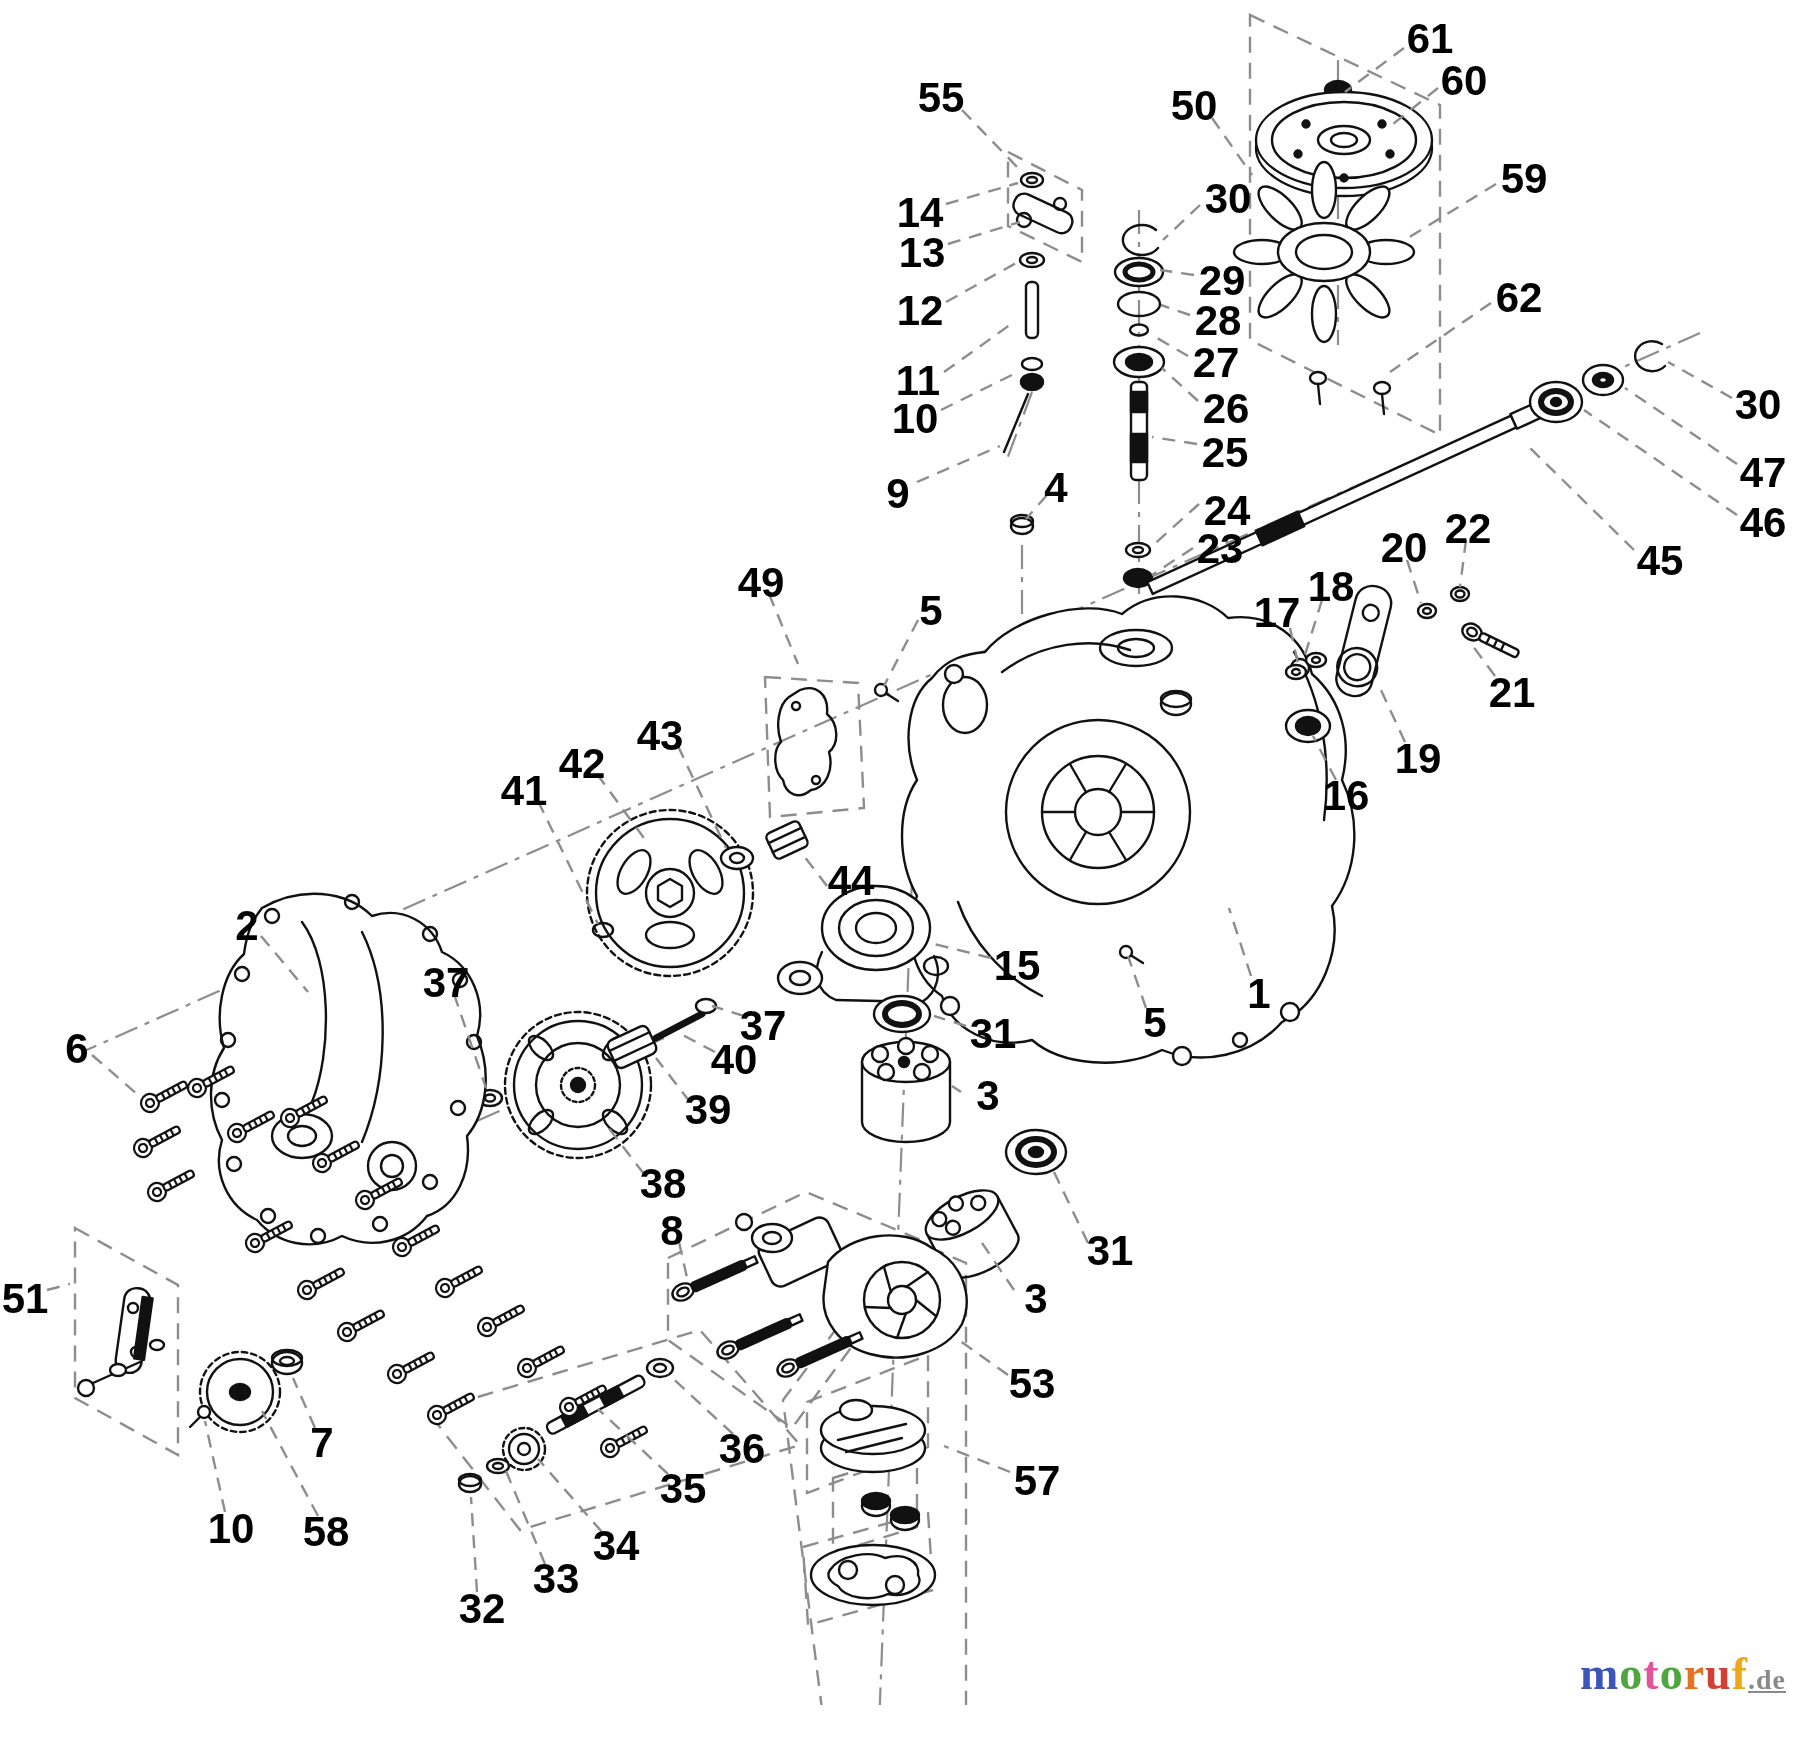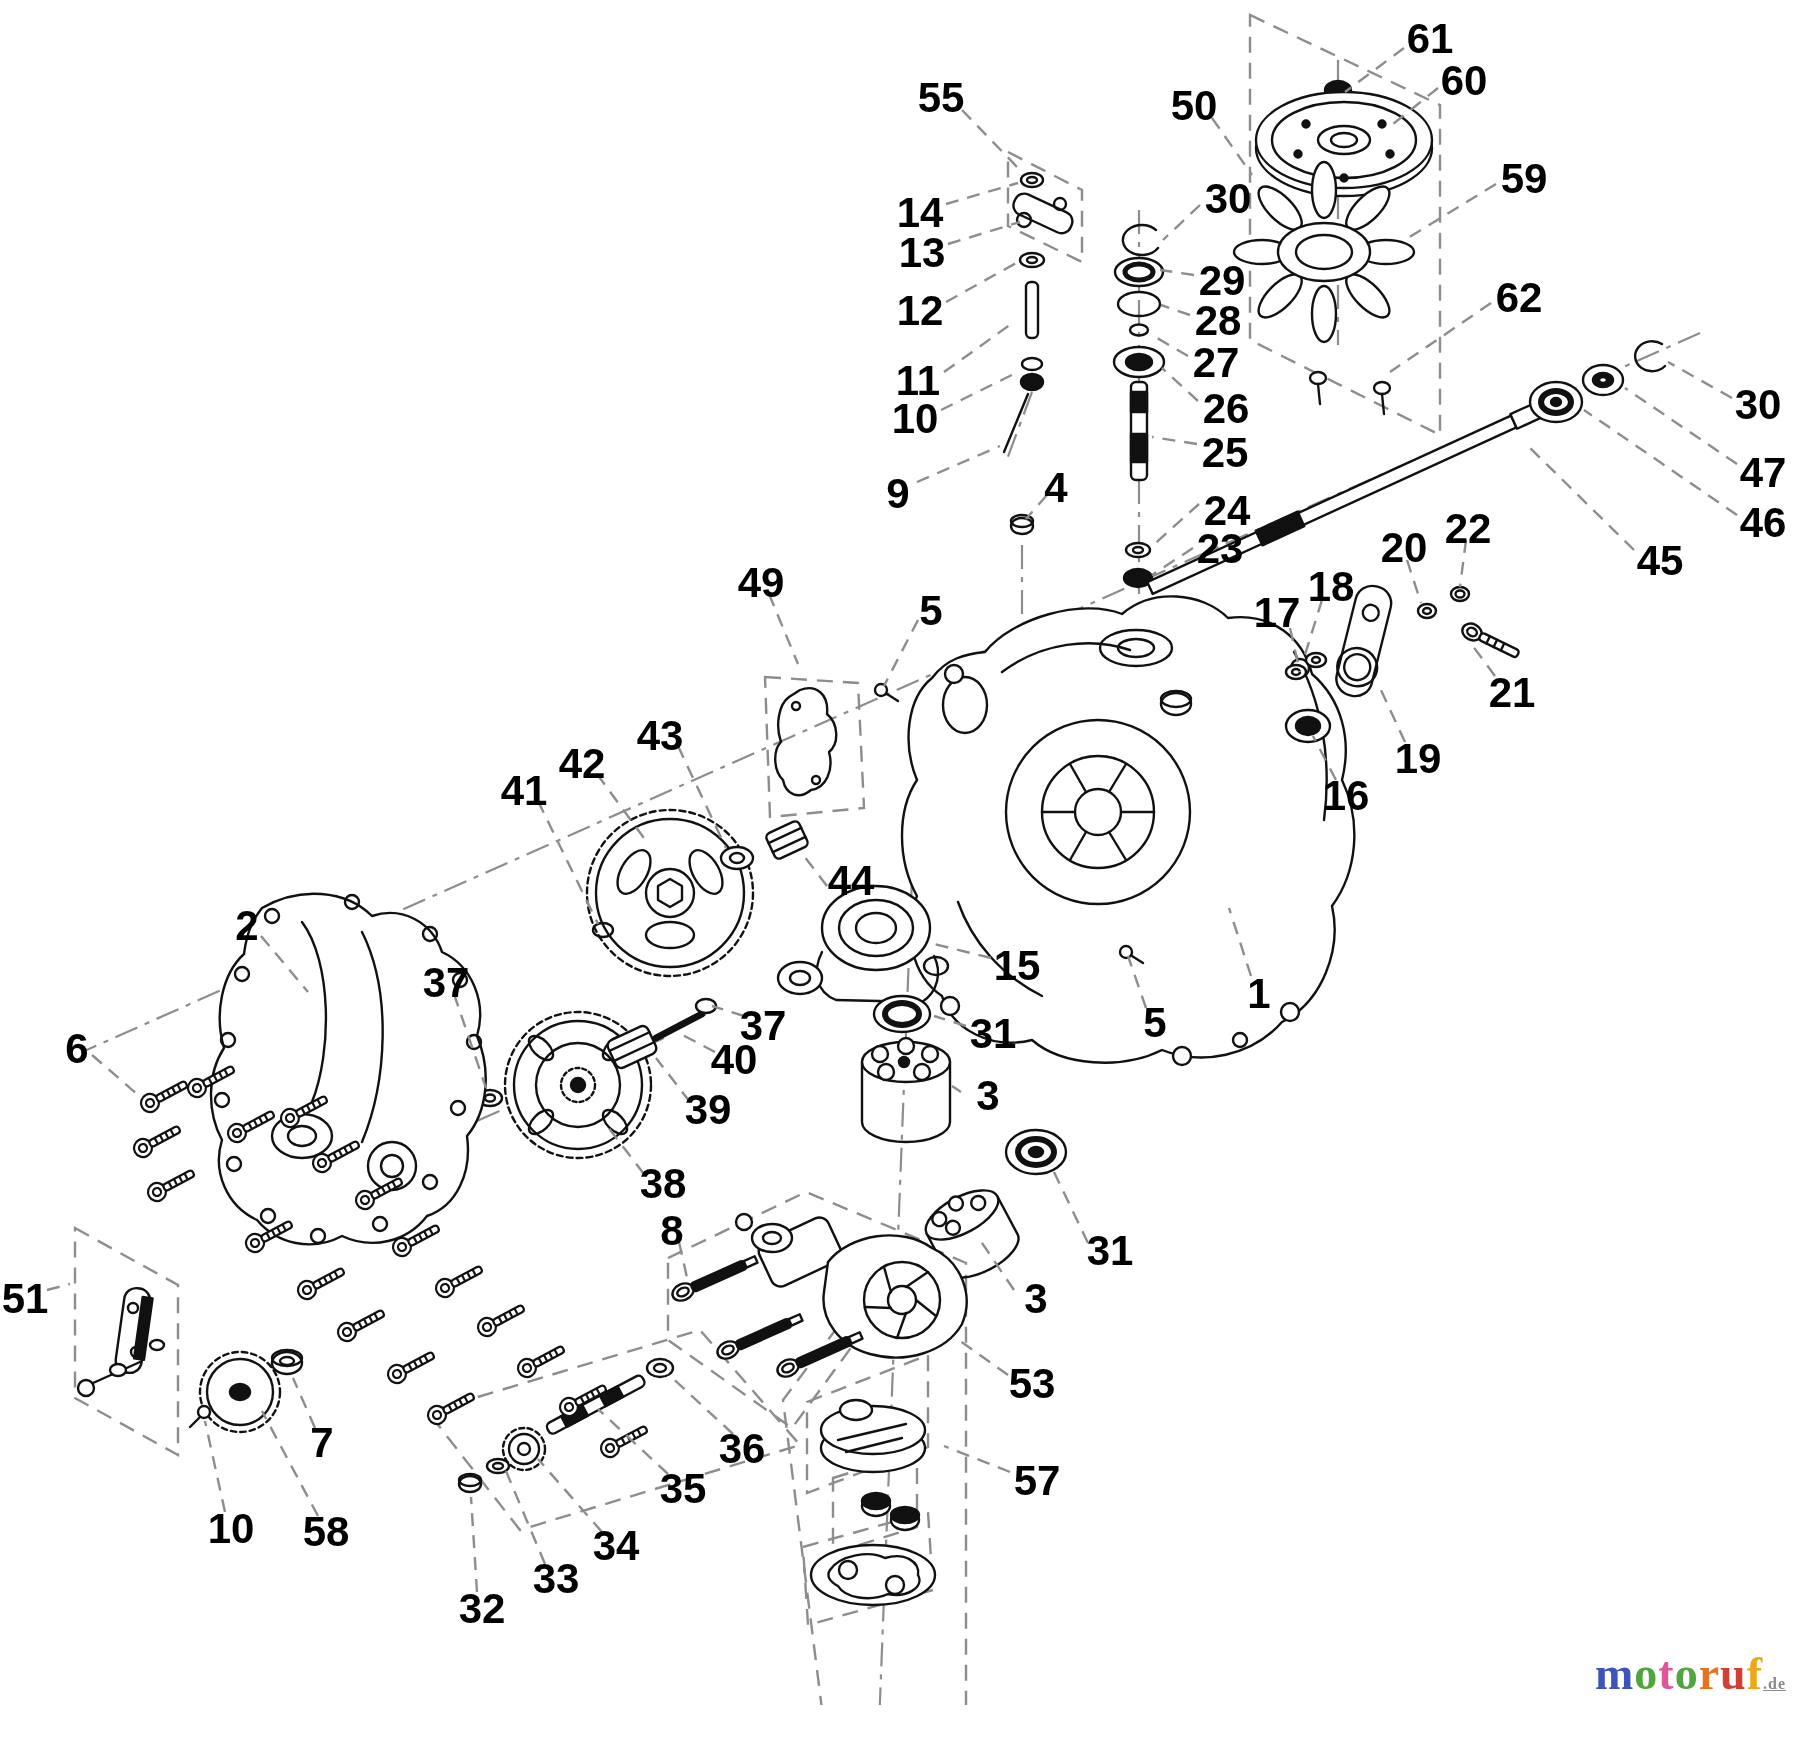--- a/index.html
+++ b/index.html
@@ -6,21 +6,21 @@
   #stage{position:relative;width:1800px;height:1705px;background:#fff;overflow:hidden;
          font-family:"Liberation Sans",sans-serif;}
   #diagram{position:absolute;left:0;top:0;}
   .axis{stroke:#8d8d8d;stroke-width:2.2;stroke-dasharray:24 8 5 8;fill:none;}
   .refbox{stroke:#8d8d8d;stroke-width:2.4;stroke-dasharray:16 10;fill:none;}
   .leader{stroke:#8d8d8d;stroke-width:2.4;stroke-dasharray:13 9;fill:none;}
   .callout{font-family:"Liberation Sans",sans-serif;font-weight:700;font-size:42px;fill:#000;}
   #watermark{position:absolute;right:14px;bottom:8px;
              font-family:"Liberation Serif",serif;font-weight:700;font-size:46px;
              letter-spacing:1px;user-select:none;cursor:pointer;line-height:1;}
-  #watermark .tld{font-size:16px;font-weight:700;text-decoration:underline;}
+  #watermark .tld{font-size:28px;font-weight:700;text-decoration:underline;}
 </style>
 </head>
 <body>
 
 <div id="stage">
 <svg id="diagram" width="1800" height="1757" viewBox="0 0 1800 1757" xmlns="http://www.w3.org/2000/svg">
   <defs>
     <g id="screw-proto" stroke="#111" stroke-width="2.2" fill="none">
       <circle cx="0" cy="0" r="9" fill="#fff"></circle>
       <circle cx="0" cy="0" r="4"></circle>

